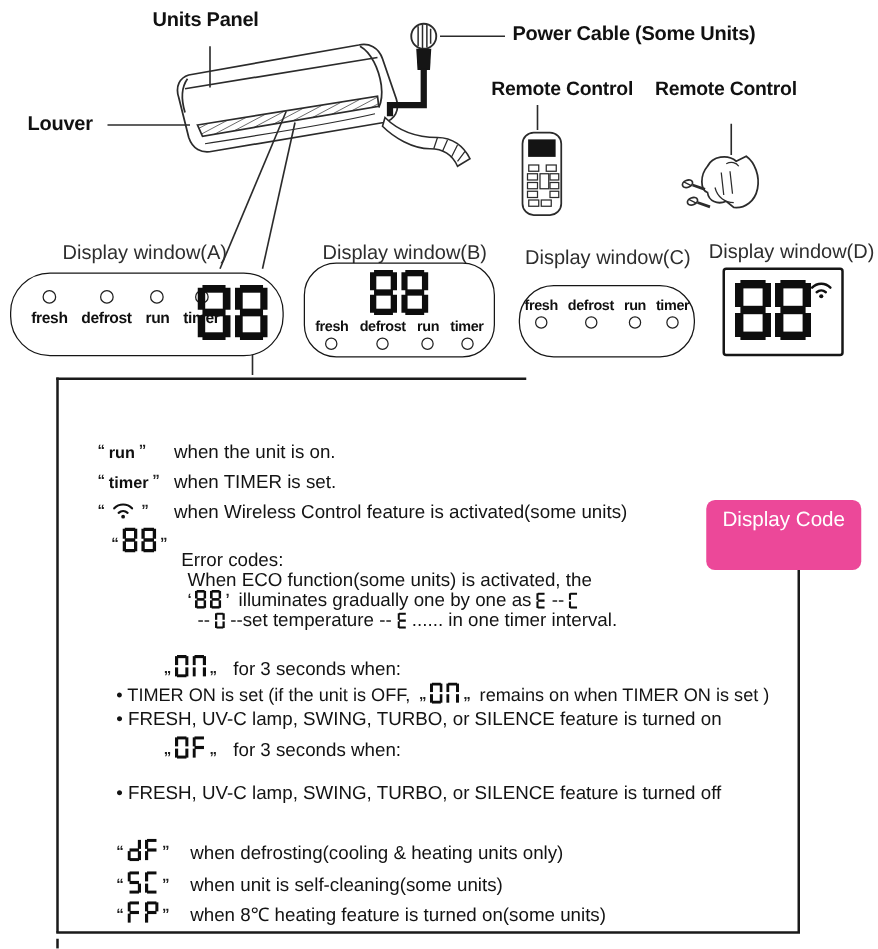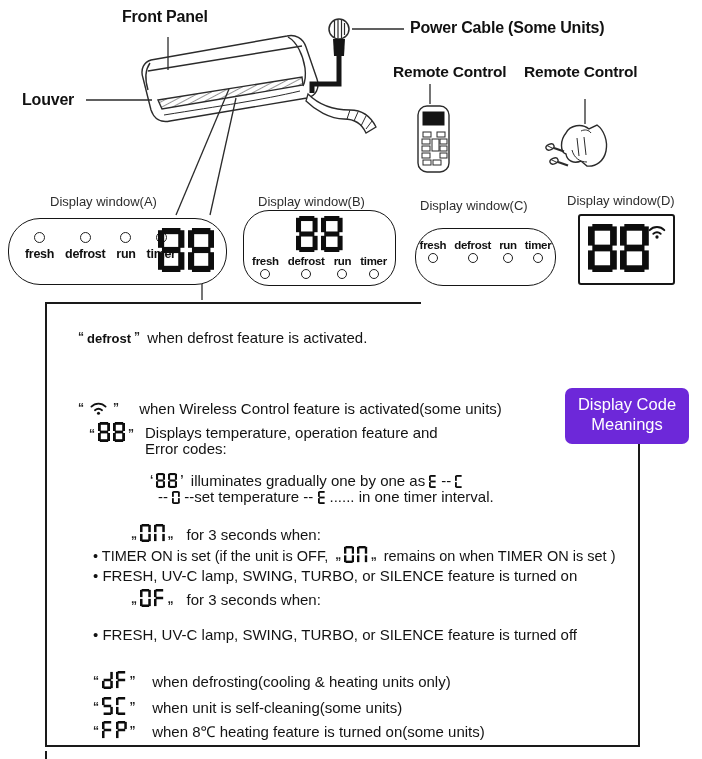--- a/index.html
+++ b/index.html
@@ -1,20 +1,20 @@
 <!DOCTYPE html>
 <html><head>
 <meta charset="utf-8">
 <style>
   html,body{margin:0;padding:0;background:#ffffff;}
   .stage{position:relative;width:702px;height:759px;background:#fff;overflow:hidden;
          font-family:"Liberation Sans",sans-serif;color:#141414;}
   .abs{position:absolute;}
   .lbl{font-size:16px;font-weight:600;color:#111;letter-spacing:-0.2px;white-space:nowrap;}
-  .wtitle{font-size:13px;color:#2e2e2e;white-space:nowrap;text-align:center;}
+  .wtitle{font-size:16px;color:#2e2e2e;white-space:nowrap;text-align:center;}
   .pill{position:absolute;border:1.6px solid #161616;border-radius:32px;background:#fff;}
   .rectwin{position:absolute;border:2.6px solid #161616;border-radius:3px;background:#fff;}
   .indrow{display:flex;align-items:center;}
   .col{display:flex;flex-direction:column;align-items:center;gap:4px;}
   .dot{width:9px;height:9px;border:1.5px solid #202020;border-radius:50%;background:#fff;}
   .dot.sm{width:8px;height:8px;}
   .ilabel{font-weight:700;font-size:12.5px;color:#101010;letter-spacing:-0.3px;}
   .ilabel.sm{font-size:11.5px;}
   .seg{display:inline-flex;gap:3px;vertical-align:-2px;}
   .seg svg{height:100%;aspect-ratio:12/20;fill:#0d0d0d;}
@@ -106,21 +106,21 @@
         <path d="M554,148 L564,151.5" stroke-width="2.2"></path>
       </g>
       <g>
         <ellipse cx="554" cy="161" rx="4.2" ry="2.8" transform="rotate(-22 554 161)"></ellipse>
         <path d="M551,159.5 L557,162.5" stroke-width="1"></path>
         <path d="M558,162 L568,165.5" stroke-width="2.2"></path>
       </g>
     </g>
   </svg>
 
-  <div class="abs lbl" style="left:122px;top:8px">Front Panel</div>
+  <div class="abs lbl" style="left:122px;top:8px">Units Panel</div>
   <div class="abs lbl" style="left:22px;top:91px">Louver</div>
   <div class="abs lbl" style="left:410px;top:19px">Power Cable (Some Units)</div>
   <div class="abs lbl" style="left:393px;top:63px;font-size:15.5px">Remote Control</div>
   <div class="abs" style="left:524px;top:63px">
     <div class="lbl" style="font-size:15.5px;line-height:17px">Remote Control</div>
   </div>
 
   <div class="abs wtitle" style="left:50px;top:194px">Display window(A)</div>
   <div class="abs wtitle" style="left:258px;top:194px">Display window(B)</div>
   <div class="abs wtitle" style="left:420px;top:198px">Display window(C)</div>
@@ -260,28 +260,31 @@
       <circle cx="12" cy="15" r="1.8" fill="#111"></circle>
     </svg>
   </div>
 
   <div class="border" style="left:45px;top:302px;width:376px;height:1.6px"></div>
   <div class="border" style="left:45px;top:302px;width:1.6px;height:444px"></div>
   <div class="border" style="left:45px;top:745px;width:595px;height:1.6px"></div>
   <div class="border" style="left:638px;top:438px;width:1.6px;height:308px"></div>
   <div class="border" style="left:45px;top:751px;width:1.6px;height:8px"></div>
 
-  <div class="badge" style="left:565px;top:388px;width:124px;height:50px;background:#6d28d9">
+  <div class="badge" style="left:565px;top:400px;width:124px;height:50px;background:#ec4899">
     <div>Display Code</div>
-    <div>Meanings</div>
-  </div>
-
-  <div class="row" style="left:75px;top:329px">
-    <span class="lead"><span class="q">“</span><span class="blabel">defrost</span><span class="q">”</span></span>
-    <span>when defrost feature is activated.</span>
+  </div>
+
+  <div class="row" style="left:75px;top:353px">
+    <span class="lead"><span class="q">“</span><span class="blabel">run</span><span class="q">”</span></span>
+    <span>when the unit is on.</span>
+  </div>
+  <div class="row" style="left:75px;top:377px">
+    <span class="lead"><span class="q">“</span><span class="blabel">timer</span><span class="q">”</span></span>
+    <span>when TIMER is set.</span>
   </div>
   <div class="row" style="left:75px;top:400px">
     <span class="lead"><span class="q">“</span><svg class="wifi" width="23" height="16" viewBox="0 0 24 18">
           <g stroke="#111" stroke-width="2" fill="none" stroke-linecap="round">
             <path d="M4,7.5 a11,11 0 0 1 16,0"></path>
             <path d="M8,11.5 a6.2,6.2 0 0 1 8,0"></path>
           </g>
           <circle cx="12" cy="15" r="1.7" fill="#111"></circle>
         </svg><span class="q">”</span></span>
     <span>when Wireless Control feature is activated(some units)</span>
@@ -302,22 +305,22 @@
           <rect x="1.8" y="0" width="8.4" height="2.8"></rect>
           <rect x="9.2" y="1" width="2.8" height="8"></rect>
           <rect x="9.2" y="11" width="2.8" height="8"></rect>
           <rect x="1.8" y="17.2" width="8.4" height="2.8"></rect>
           <rect x="0" y="11" width="2.8" height="8"></rect>
           <rect x="0" y="1" width="2.8" height="8"></rect>
           <rect x="1.8" y="8.6" width="8.4" height="2.8"></rect>
         </svg>
       </span><span class="q">”</span>
   </div>
-  <div class="row" style="left:145px;top:424px"><span>Displays  temperature, operation feature and</span></div>
   <div class="row" style="left:145px;top:440px"><span>Error codes:</span></div>
+  <div class="row" style="left:150px;top:456px"><span>When ECO function(some units) is activated, the</span></div>
   <div class="row" style="left:147px;top:472px">
     <span class="q">‘</span><span class="seg" style="height:15px">
         <svg viewBox="0 0 12 20">
           <rect x="1.8" y="0" width="8.4" height="2.8"></rect>
           <rect x="9.2" y="1" width="2.8" height="8"></rect>
           <rect x="9.2" y="11" width="2.8" height="8"></rect>
           <rect x="1.8" y="17.2" width="8.4" height="2.8"></rect>
           <rect x="0" y="11" width="2.8" height="8"></rect>
           <rect x="0" y="1" width="2.8" height="8"></rect>
           <rect x="1.8" y="8.6" width="8.4" height="2.8"></rect>

